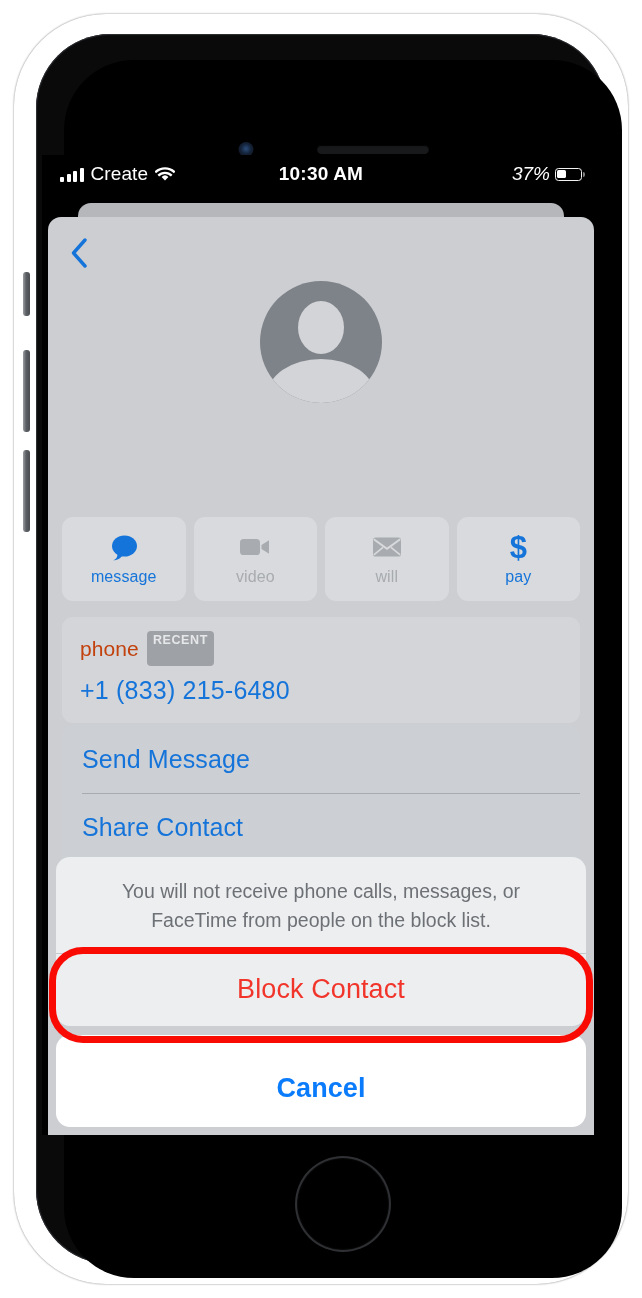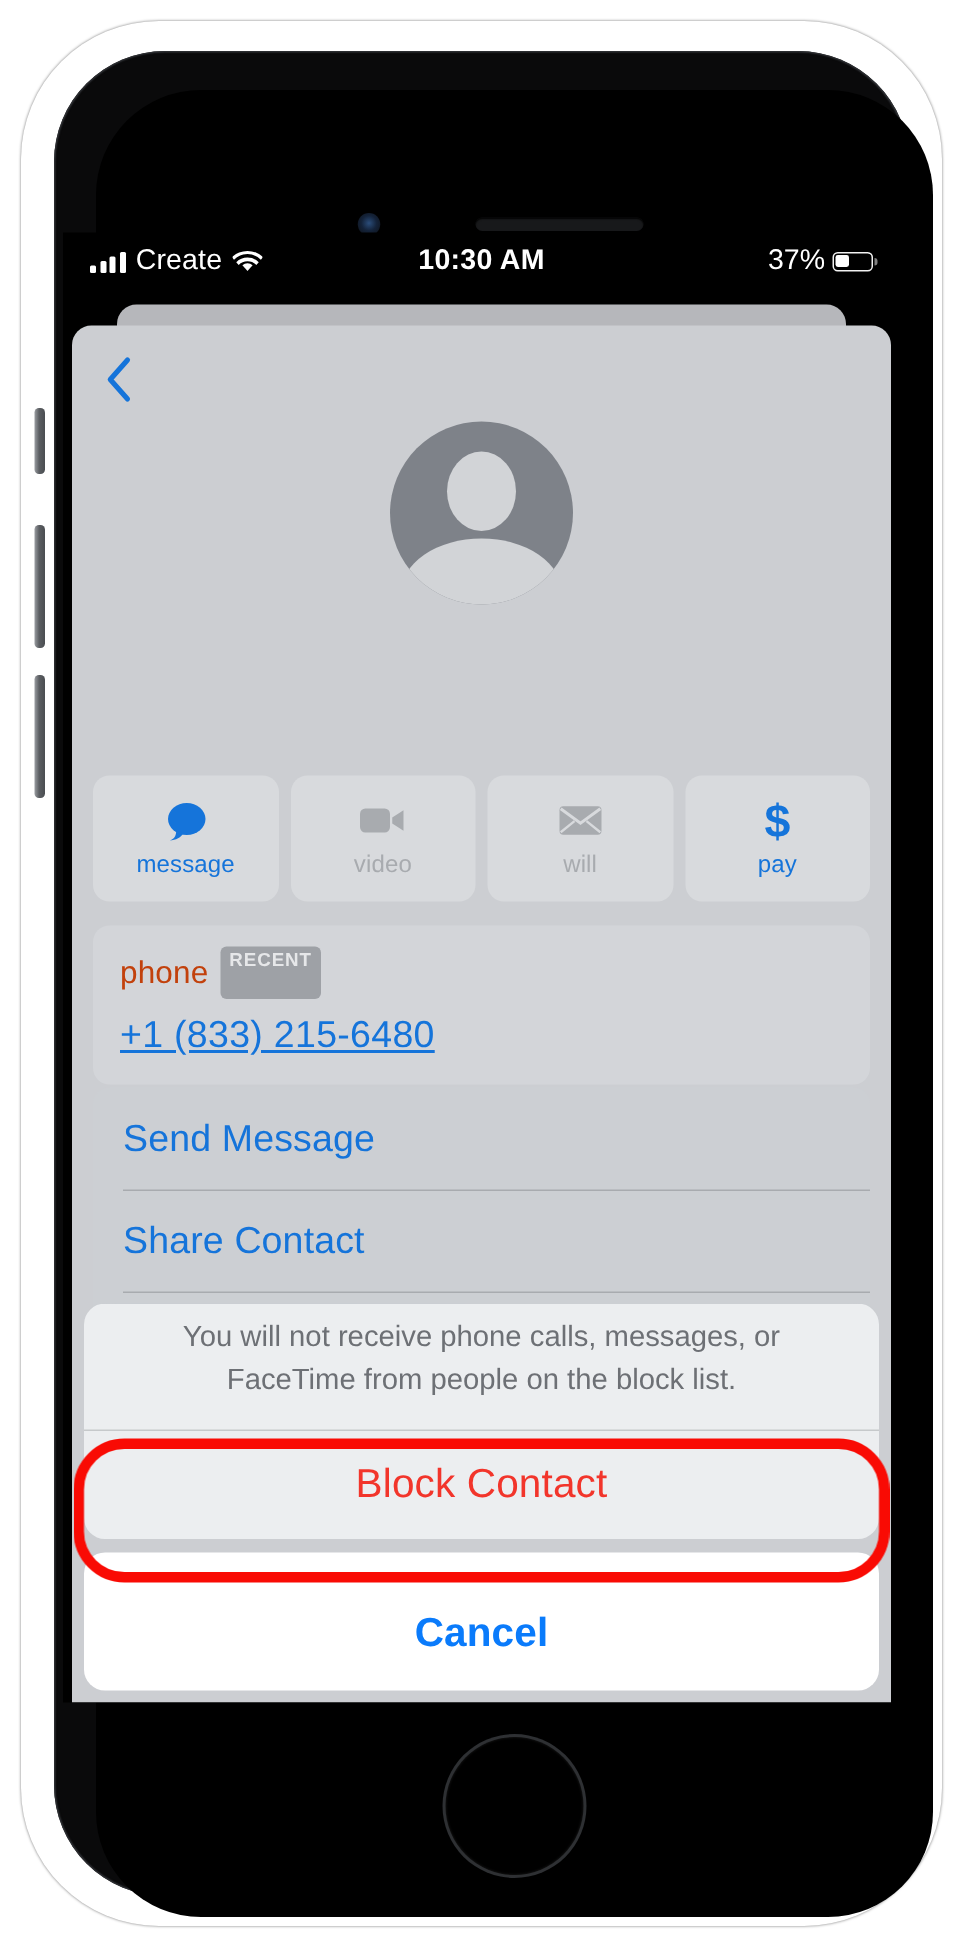--- a/index.html
+++ b/index.html
@@ -100,21 +100,21 @@
   #signal-bars i:nth-child(3){ height: 11px; }
   #signal-bars i:nth-child(4){ height: 14px; }
   #carrier-label { font-size: 19px; letter-spacing: .1px; }
   #status-time {
     position: absolute; left: 0; right: 0; top: 0; bottom: 0;
     display: flex; align-items: center; justify-content: center;
     font-size: 19px; font-weight: 600; letter-spacing: .2px;
     pointer-events: none;
   }
   #status-right { margin-left: auto; display: flex; align-items: center; gap: 5px; }
-  #battery-percent { font-size: 19px; font-weight: 500; }
+  #battery-percent { font-size: 19px; font-weight: 500; font-style: italic; }
   #battery-icon {
     position: relative; width: 27px; height: 13px;
     border: 1.6px solid rgba(255,255,255,.95); border-radius: 3.5px;
     box-sizing: border-box;
   }
   #battery-icon::after {
     content:''; position:absolute; right: -4px; top: 3.5px;
     width: 2.2px; height: 5px; border-radius: 0 2px 2px 0;
     background: rgba(255,255,255,.5);
   }
@@ -198,21 +198,21 @@
   }
   #phone-label-row { display:flex; align-items:center; gap: 8px; }
   #phone-label { font-size: 21px; color: #c2410c; letter-spacing: .1px; }
   #recent-badge {
     background: #9ea1a6; color: #e6e7e9;
     font-size: 12.5px; font-weight: 600; letter-spacing: .6px;
     padding: 2px 6px 19px; border-radius: 4px;
   }
   #phone-number {
     margin-top: 10px;
-    font-size: 25px; color: #1574da; letter-spacing: .2px; text-decoration: underline;
+    font-size: 25px; color: #1574da; letter-spacing: .2px;
   }
 
   
   #options-list {
     position: absolute; left: 14px; right: 14px; top: 508px;
     background: #cccfd3;
     border-radius: 11px;
     overflow: hidden;
   }
   .option-row {
@@ -232,21 +232,21 @@
     position: absolute; left: 14px; right: 14px; bottom: 8px;
     display: flex; flex-direction: column; gap: 9px;
   }
   #sheet-group {
     background: #eceef0;
     border-radius: 14px;
     overflow: hidden;
     backdrop-filter: blur(10px);
   }
   #sheet-message {
-    padding: 8px 26px 19px;
+    padding: 20px 26px 19px;
     text-align: center;
     font-size: 19.5px; line-height: 1.45;
     color: #6d7075;
   }
   #sheet-divider { height: 1px; background: rgba(130,132,136,.35); }
   #block-contact-button {
     padding: 20px 10px 21px;
     text-align: center;
     font-size: 27px;
     color: #f2352b;

